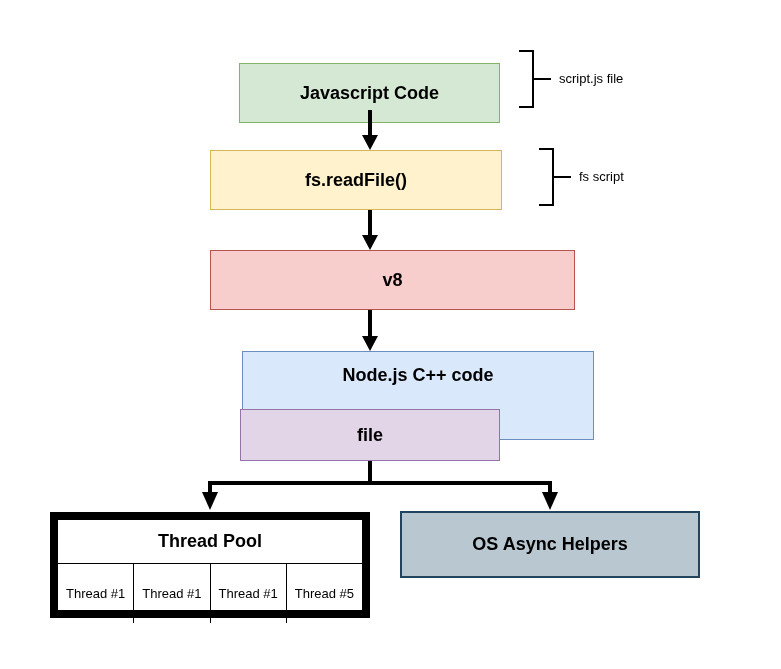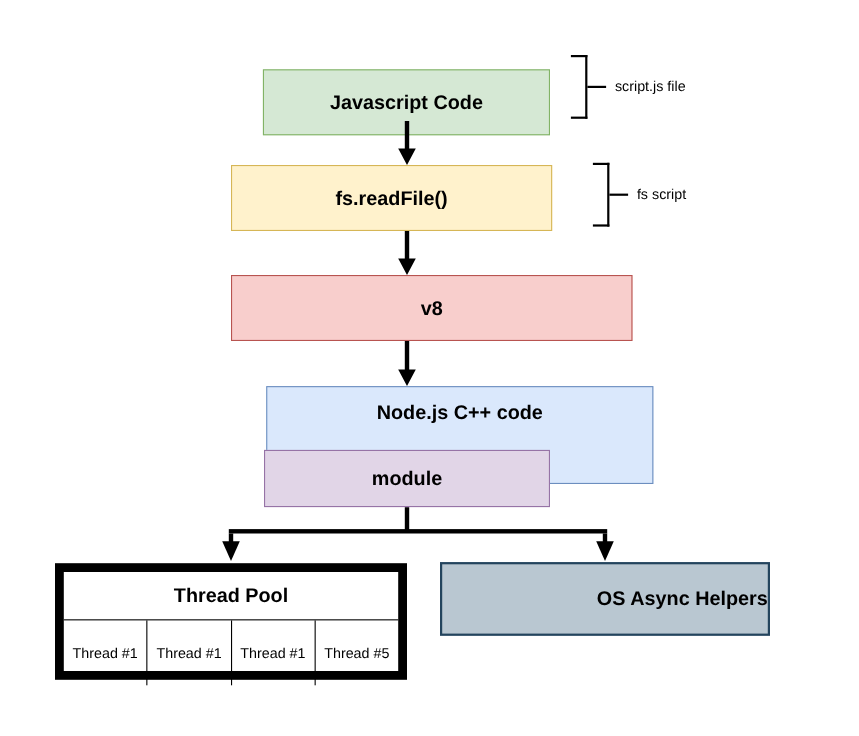--- a/index.html
+++ b/index.html
@@ -131,37 +131,37 @@
   </div>
 
   <div class="stem a3-stem" style="background-color: rgb(0, 0, 0);"></div>
   <div class="head a3-head" style="border-top-color: rgb(0, 0, 0);"></div>
 
   <div class="node box-node" style="background-color: rgb(218, 232, 252); border-color: rgb(108, 142, 191);">
     <span>Node.js C++ code</span>
   </div>
 
   <div class="node box-libuv" style="background-color: rgb(225, 213, 231); border-color: rgb(150, 115, 166);">
-    <span>module</span>
+    <span>file</span>
   </div>
 
   <div class="stem conn-stem" style="background-color: rgb(0, 0, 0);"></div>
   <div class="conn-hline" style="background-color: rgb(0, 0, 0);"></div>
   <div class="stem conn-stub-l" style="background-color: rgb(0, 0, 0);"></div>
   <div class="head conn-head-l" style="border-top-color: rgb(0, 0, 0);"></div>
   <div class="stem conn-stub-r" style="background-color: rgb(0, 0, 0);"></div>
   <div class="head conn-head-r" style="border-top-color: rgb(0, 0, 0);"></div>
 
   <div class="threadpool" style="background-color: rgb(255, 255, 255); border-color: rgb(0, 0, 0);">
     <div class="tp-title">Thread Pool</div>
     <div class="tp-cells">
       <div class="tp-cell">Thread #1</div>
       <div class="tp-cell">Thread #1</div>
       <div class="tp-cell">Thread #1</div>
       <div class="tp-cell">Thread #5</div>
     </div>
   </div>
 
-  <div class="node box-os" style="background-color: rgb(185, 199, 209); border-color: rgb(35, 68, 93); justify-content: flex-end;">
+  <div class="node box-os" style="background-color: rgb(185, 199, 209); border-color: rgb(35, 68, 93);">
     <span>OS Async Helpers</span>
   </div>
 
 </div>
 
 </body></html>

